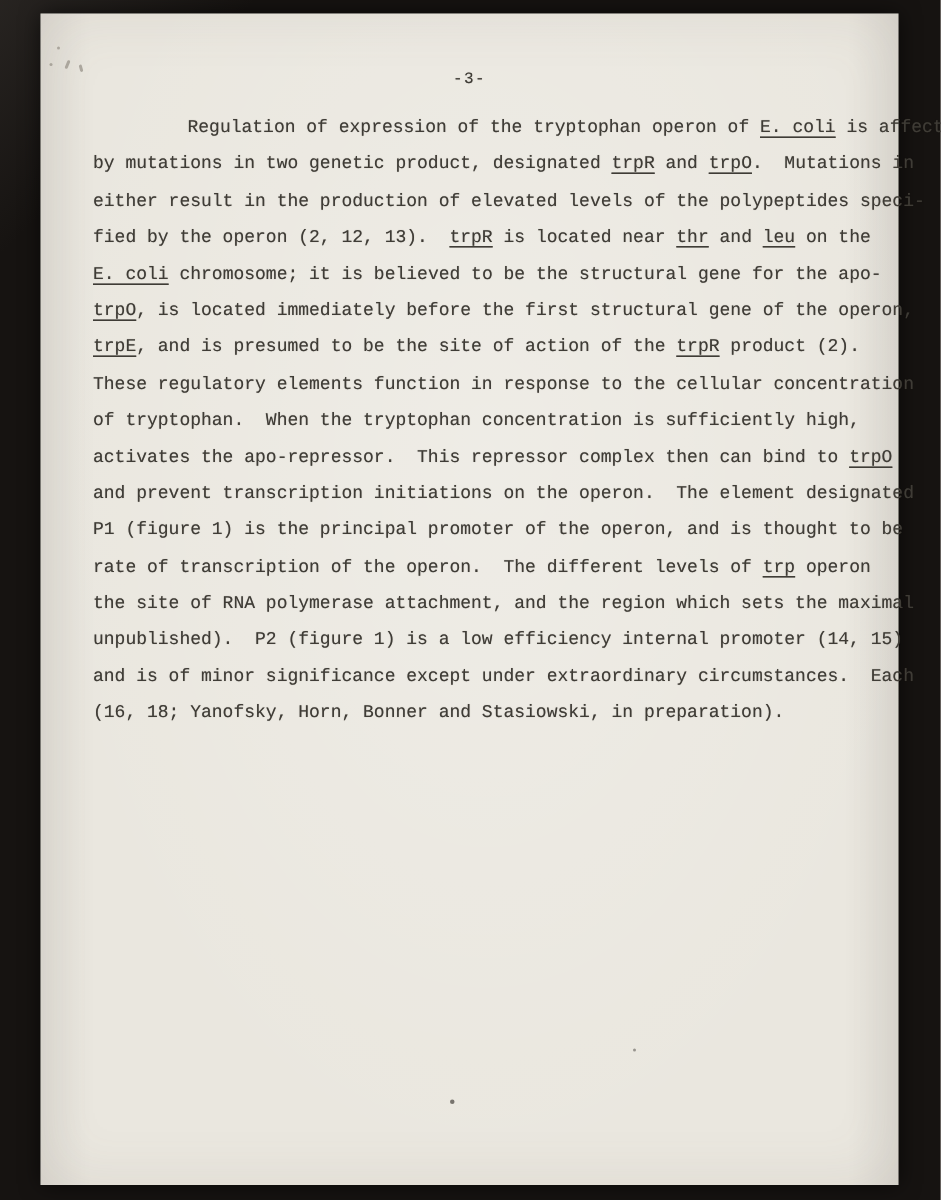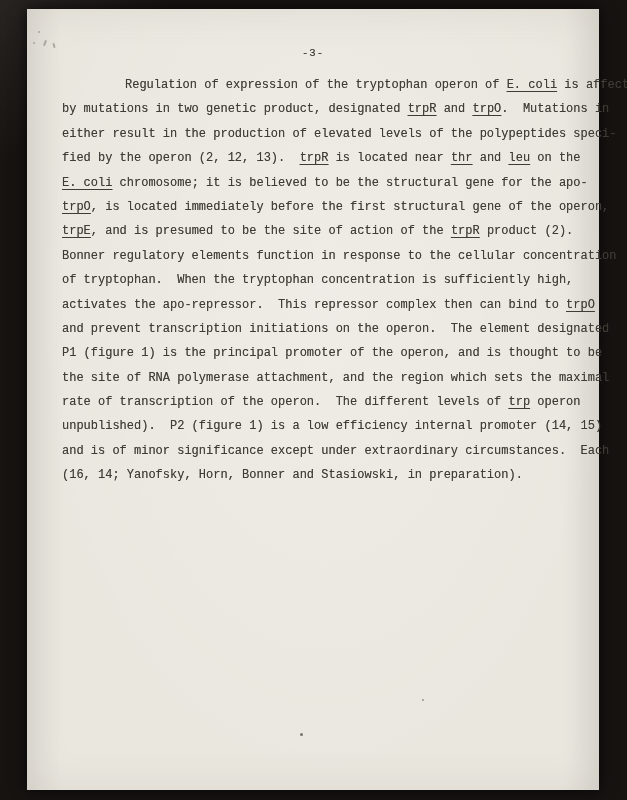--- a/index.html
+++ b/index.html
@@ -90,29 +90,29 @@
     <div class="page-number">-3-</div>
 
     <div class="paragraph">
         <div class="line indent"><span>Regulation of expression of the tryptophan operon of </span><span class="u">E. coli</span><span> is affected</span></div>
         <div class="line"><span>by mutations in two genetic product, designated </span><span class="u">trpR</span><span> and </span><span class="u">trpO</span><span>.  Mutations in</span></div>
         <div class="line"><span>either result in the production of elevated levels of the polypeptides speci-</span></div>
         <div class="line"><span>fied by the operon (2, 12, 13).  </span><span class="u">trpR</span><span> is located near </span><span class="u">thr</span><span> and </span><span class="u">leu</span><span> on the</span></div>
         <div class="line"><span class="u">E. coli</span><span> chromosome; it is believed to be the structural gene for the apo-</span></div>
         <div class="line"><span class="u">trpO</span><span>, is located immediately before the first structural gene of the operon,</span></div>
         <div class="line"><span class="u">trpE</span><span>, and is presumed to be the site of action of the </span><span class="u">trpR</span><span> product (2).</span></div>
-        <div class="line"><span>Bonner regulatory elements function in response to the cellular concentration</span></div>
+        <div class="line"><span>These regulatory elements function in response to the cellular concentration</span></div>
         <div class="line"><span>of tryptophan.  When the tryptophan concentration is sufficiently high,</span></div>
         <div class="line"><span>activates the apo-repressor.  This repressor complex then can bind to </span><span class="u">trpO</span></div>
         <div class="line"><span>and prevent transcription initiations on the operon.  The element designated</span></div>
         <div class="line"><span>P1 (figure 1) is the principal promoter of the operon, and is thought to be</span></div>
+        <div class="line"><span>rate of transcription of the operon.  The different levels of </span><span class="u">trp</span><span> operon</span></div>
         <div class="line"><span>the site of RNA polymerase attachment, and the region which sets the maximal</span></div>
-        <div class="line"><span>rate of transcription of the operon.  The different levels of </span><span class="u">trp</span><span> operon</span></div>
         <div class="line"><span>unpublished).  P2 (figure 1) is a low efficiency internal promoter (14, 15)</span></div>
         <div class="line"><span>and is of minor significance except under extraordinary circumstances.  Each</span></div>
-        <div class="line"><span>(16, 14; Yanofsky, Horn, Bonner and Stasiowski, in preparation).</span></div>
+        <div class="line"><span>(16, 18; Yanofsky, Horn, Bonner and Stasiowski, in preparation).</span></div>
       </div>
 
     <span class="stray-dot"></span>
     <span class="stray-dot2"></span>
 
   </div>
 </div>
 
 </body></html>

